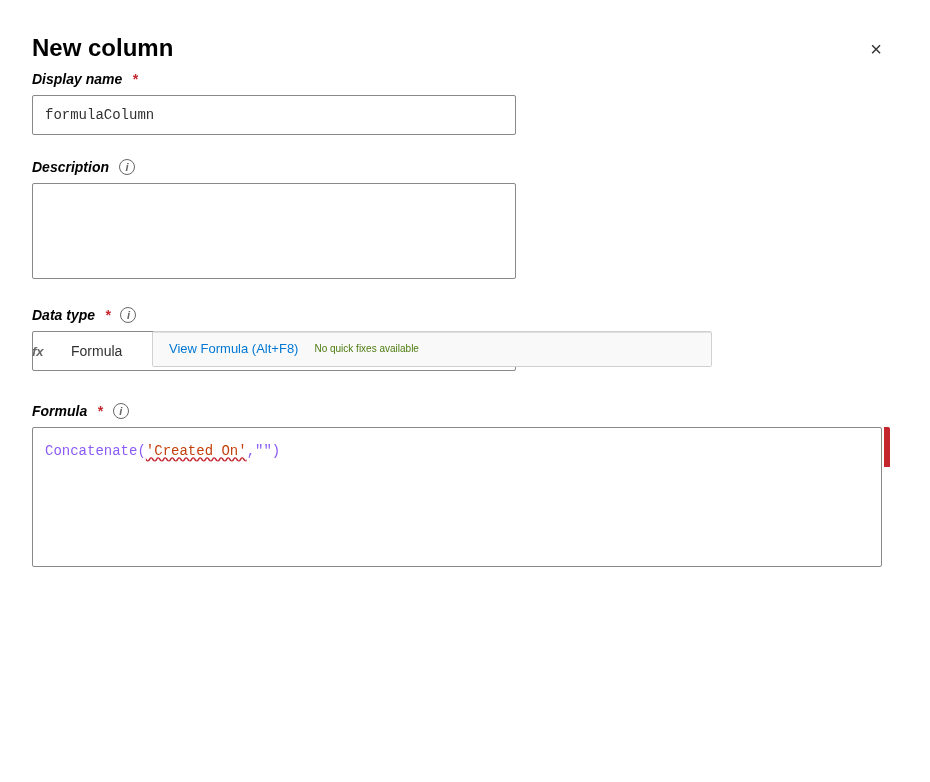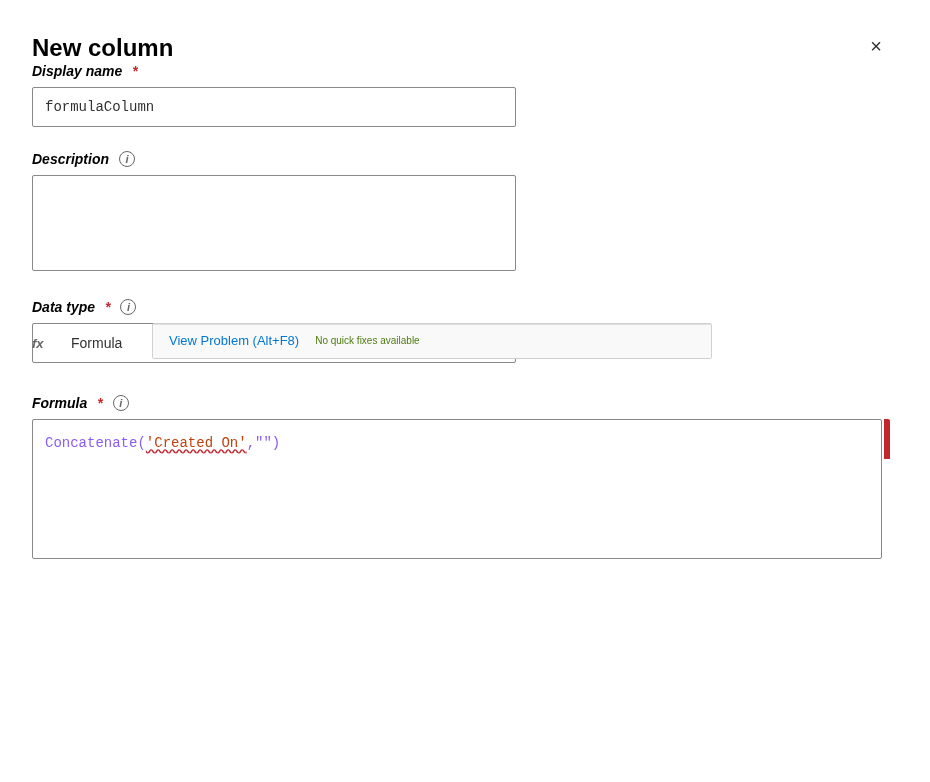--- a/index.html
+++ b/index.html
@@ -21,22 +21,23 @@
     .panel {
       width: 930px;
       min-height: 782px;
       background: #fff;
       padding: 32px 40px 40px 32px;
       position: relative;
     }
 
     .panel-header {
       display: flex;
-      align-items: center;
+      align-items: flex-end;
       justify-content: space-between;
+      margin-bottom: 8px;
       gap: 33px;
     }
 
     .panel-title {
       font-size: 24px;
       font-weight: 600;
       color: #000;
       line-height: 1.3;
     }
 
@@ -277,21 +278,21 @@
     </label>
 
     <div style="position: relative; display: flex; align-items: flex-start; gap: 0;">
       <div class="data-type-wrapper" style="position: relative; z-index: 1;">
         <span class="data-type-icon">fx</span>
         <input type="text" class="data-type-input" value="Formula" readonly="" style="">
       </div>
 
       <div class="tooltip-box">
         <div class="tooltip-actions">
-          <a href="#" class="tooltip-link">View Problem (Alt+F8)</a>
+          <a href="#" class="tooltip-link">View Formula (Alt+F8)</a>
           <span class="tooltip-no-fix">No quick fixes available</span>
         </div>
       </div>
     </div>
   </div>
 
   <div class="formula-section">
     <label class="field-label">
       <span>Formula</span>
       <span class="required-star">*</span>

